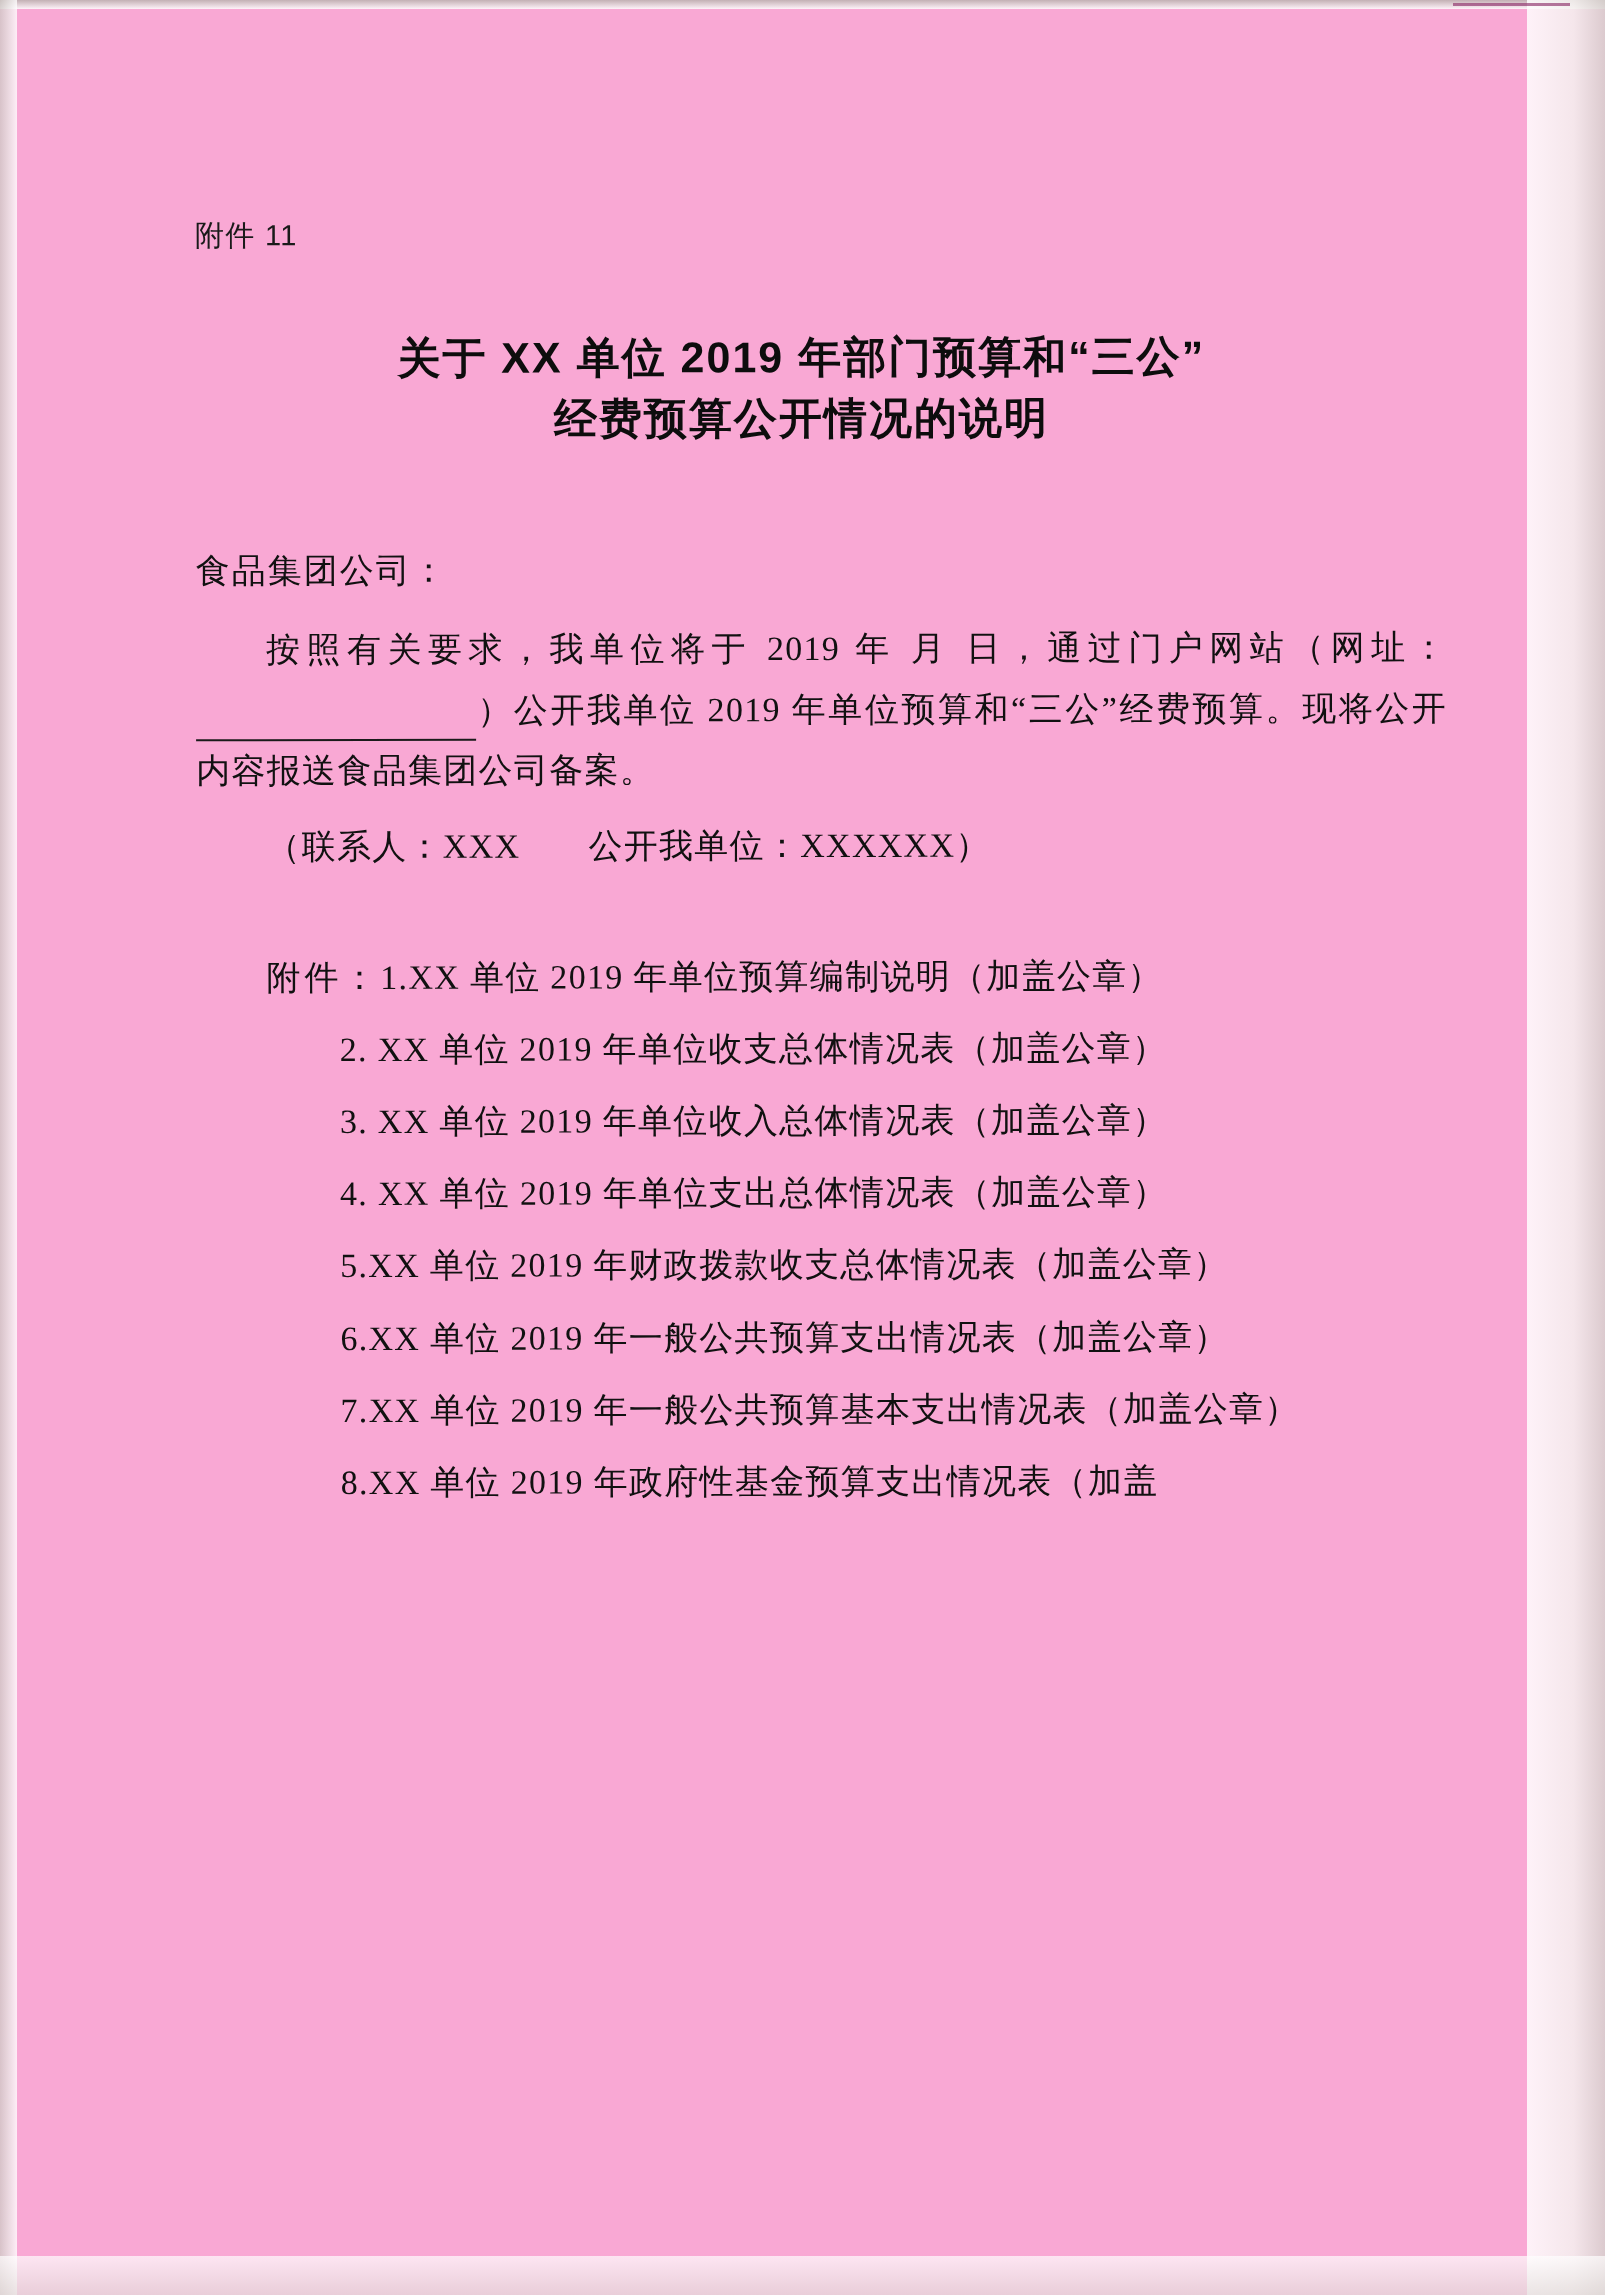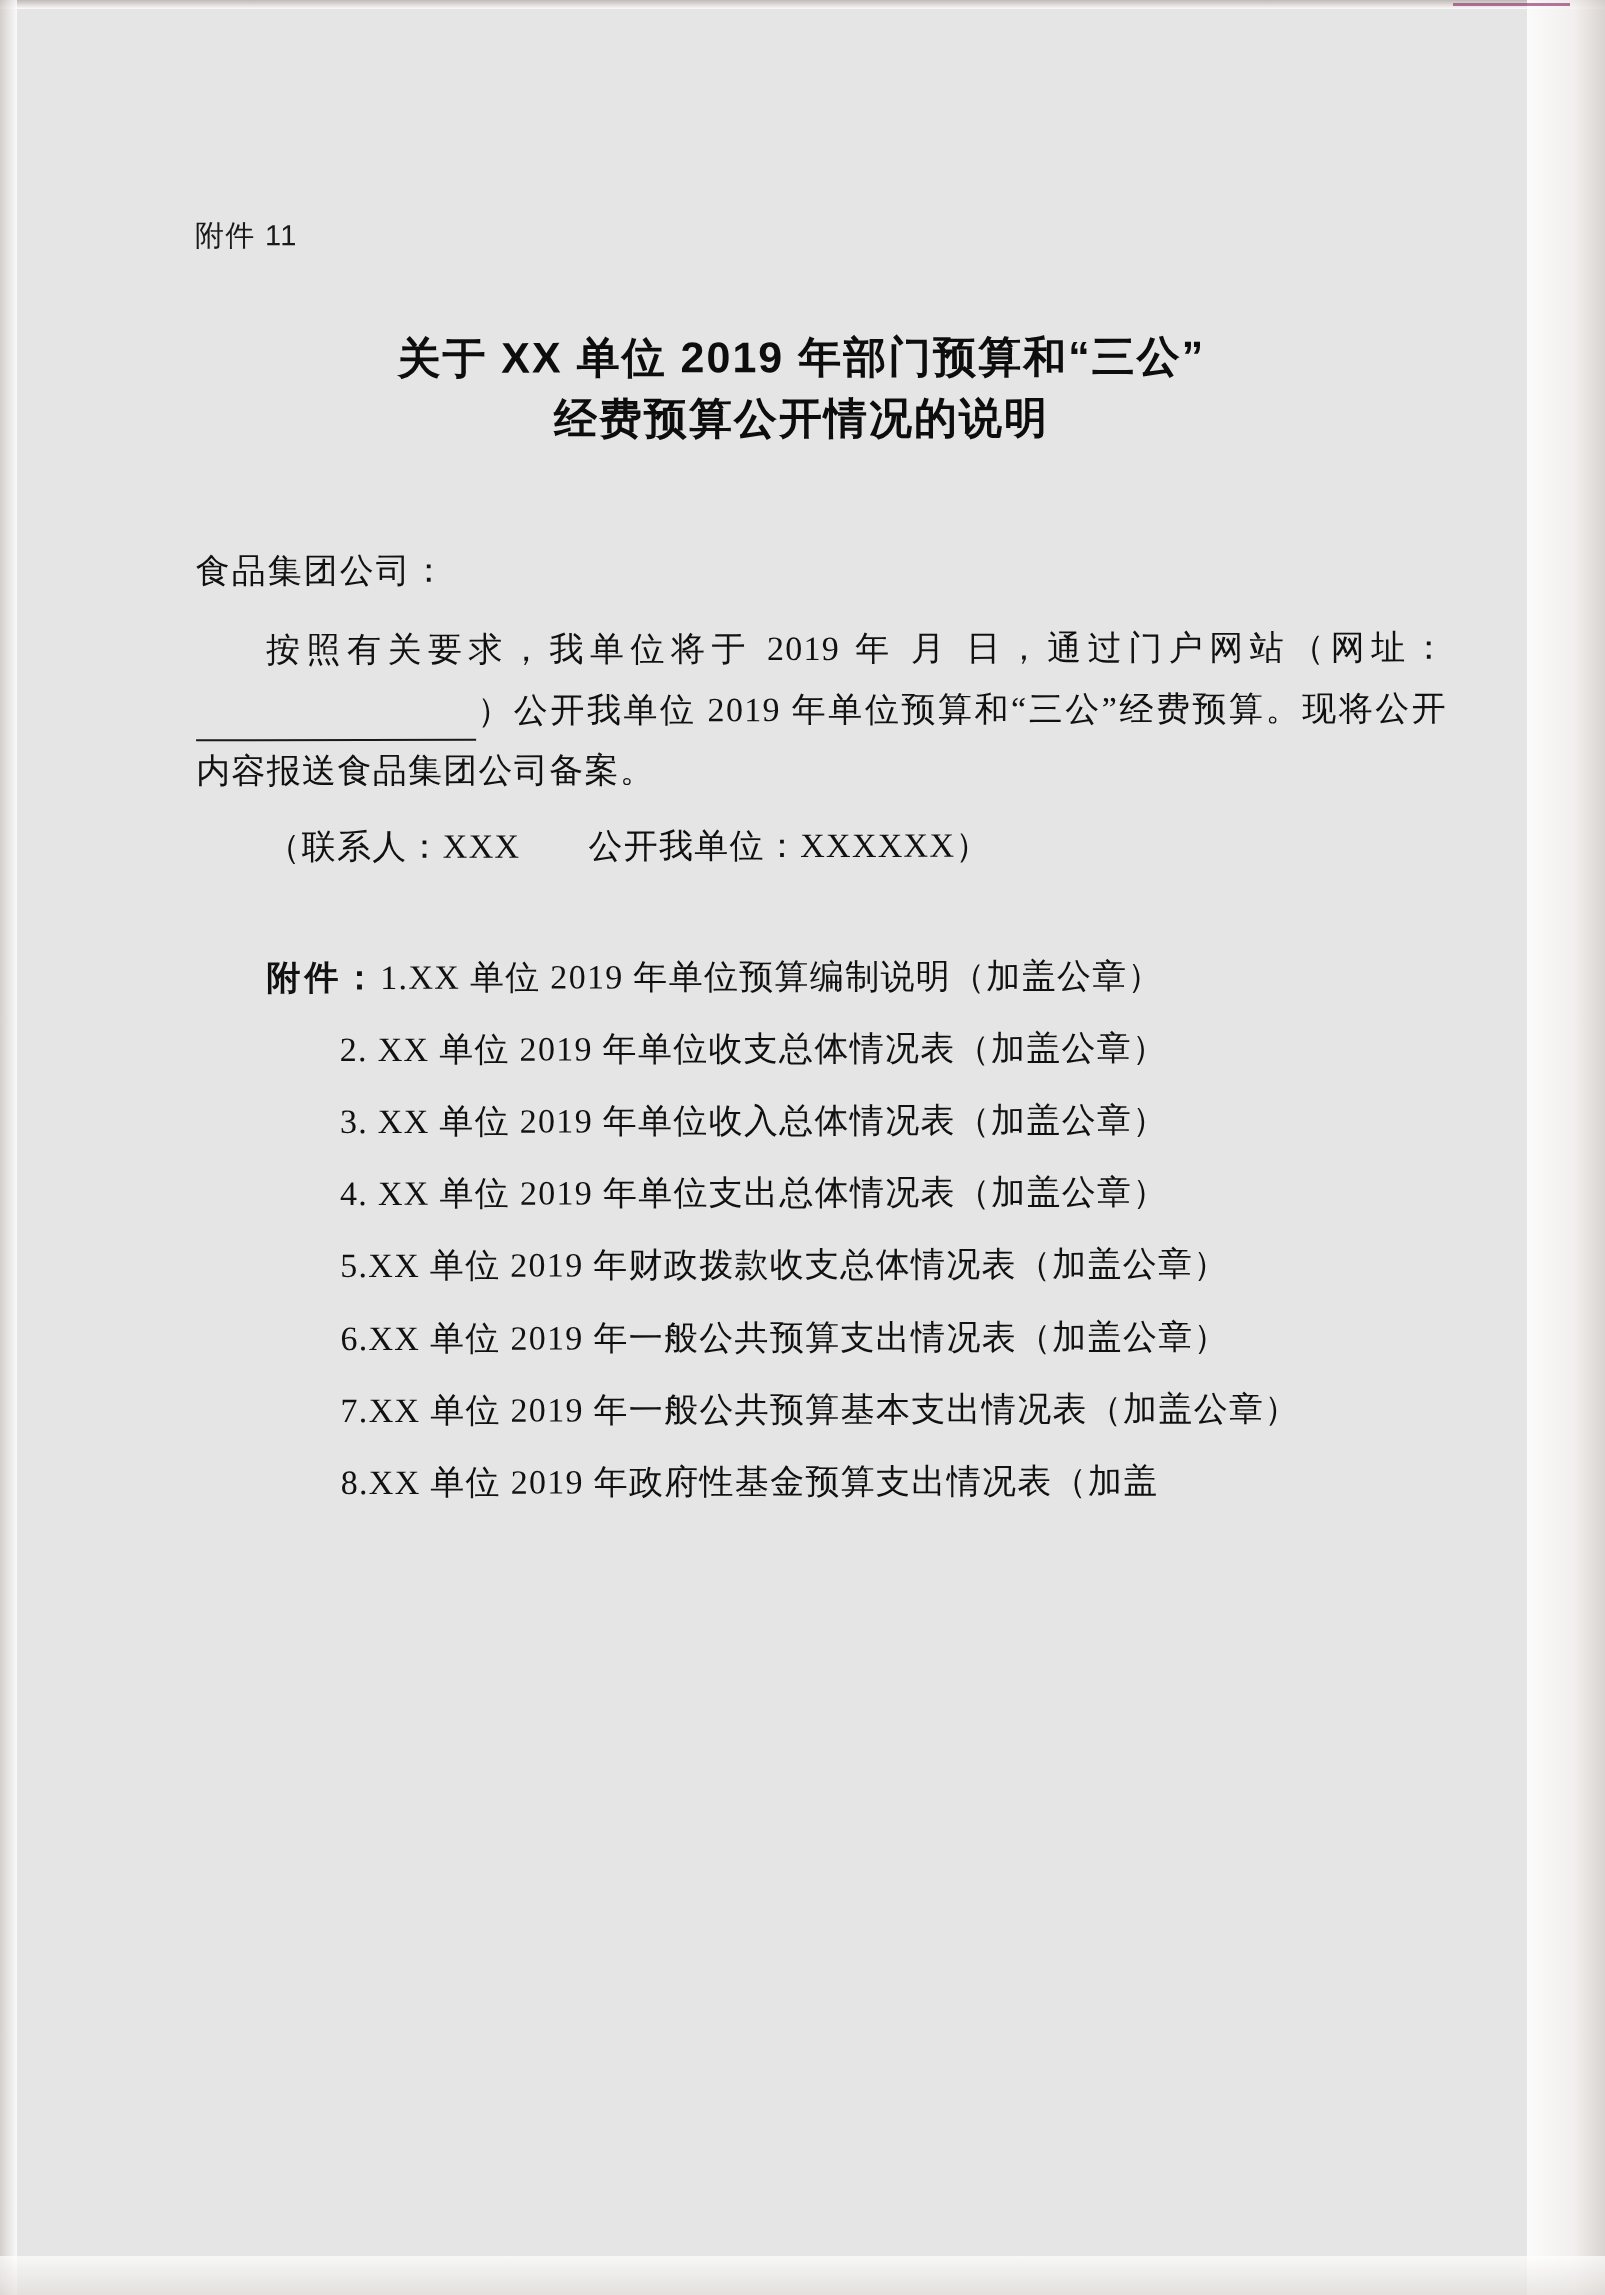--- a/index.html
+++ b/index.html
@@ -15,21 +15,21 @@
     overflow: hidden;
   }
 
   
   .page-scan {
     position: absolute;
     left: 0;
     top: 0;
     width: 1605px;
     height: 2295px;
-    background: #e5e5e5;
+    background: #f9a8d4;
   }
 
   
   .edge-top {
     position: absolute;
     left: 0; top: 0;
     width: 1605px; height: 9px;
     background: linear-gradient(to bottom, #b9b1ae, #ffffff);
     opacity: .85;
   }
@@ -136,21 +136,21 @@
   .attach-item {
     margin-top: 11.7px;
     padding-left: 208px;
     text-indent: -65px;
   }
   .attach-item.first-item {
     padding-left: 0;
     text-indent: 70px;
     margin-top: 0;
   }
-  .attach-label { letter-spacing: 3.9px; font-weight: bold; }
+  .attach-label { letter-spacing: 3.9px; }
 
   
   .skew {
     transform: rotate(-0.12deg);
     transform-origin: 50% 0%;
   }
 </style>
 </head>
 <body>
 

